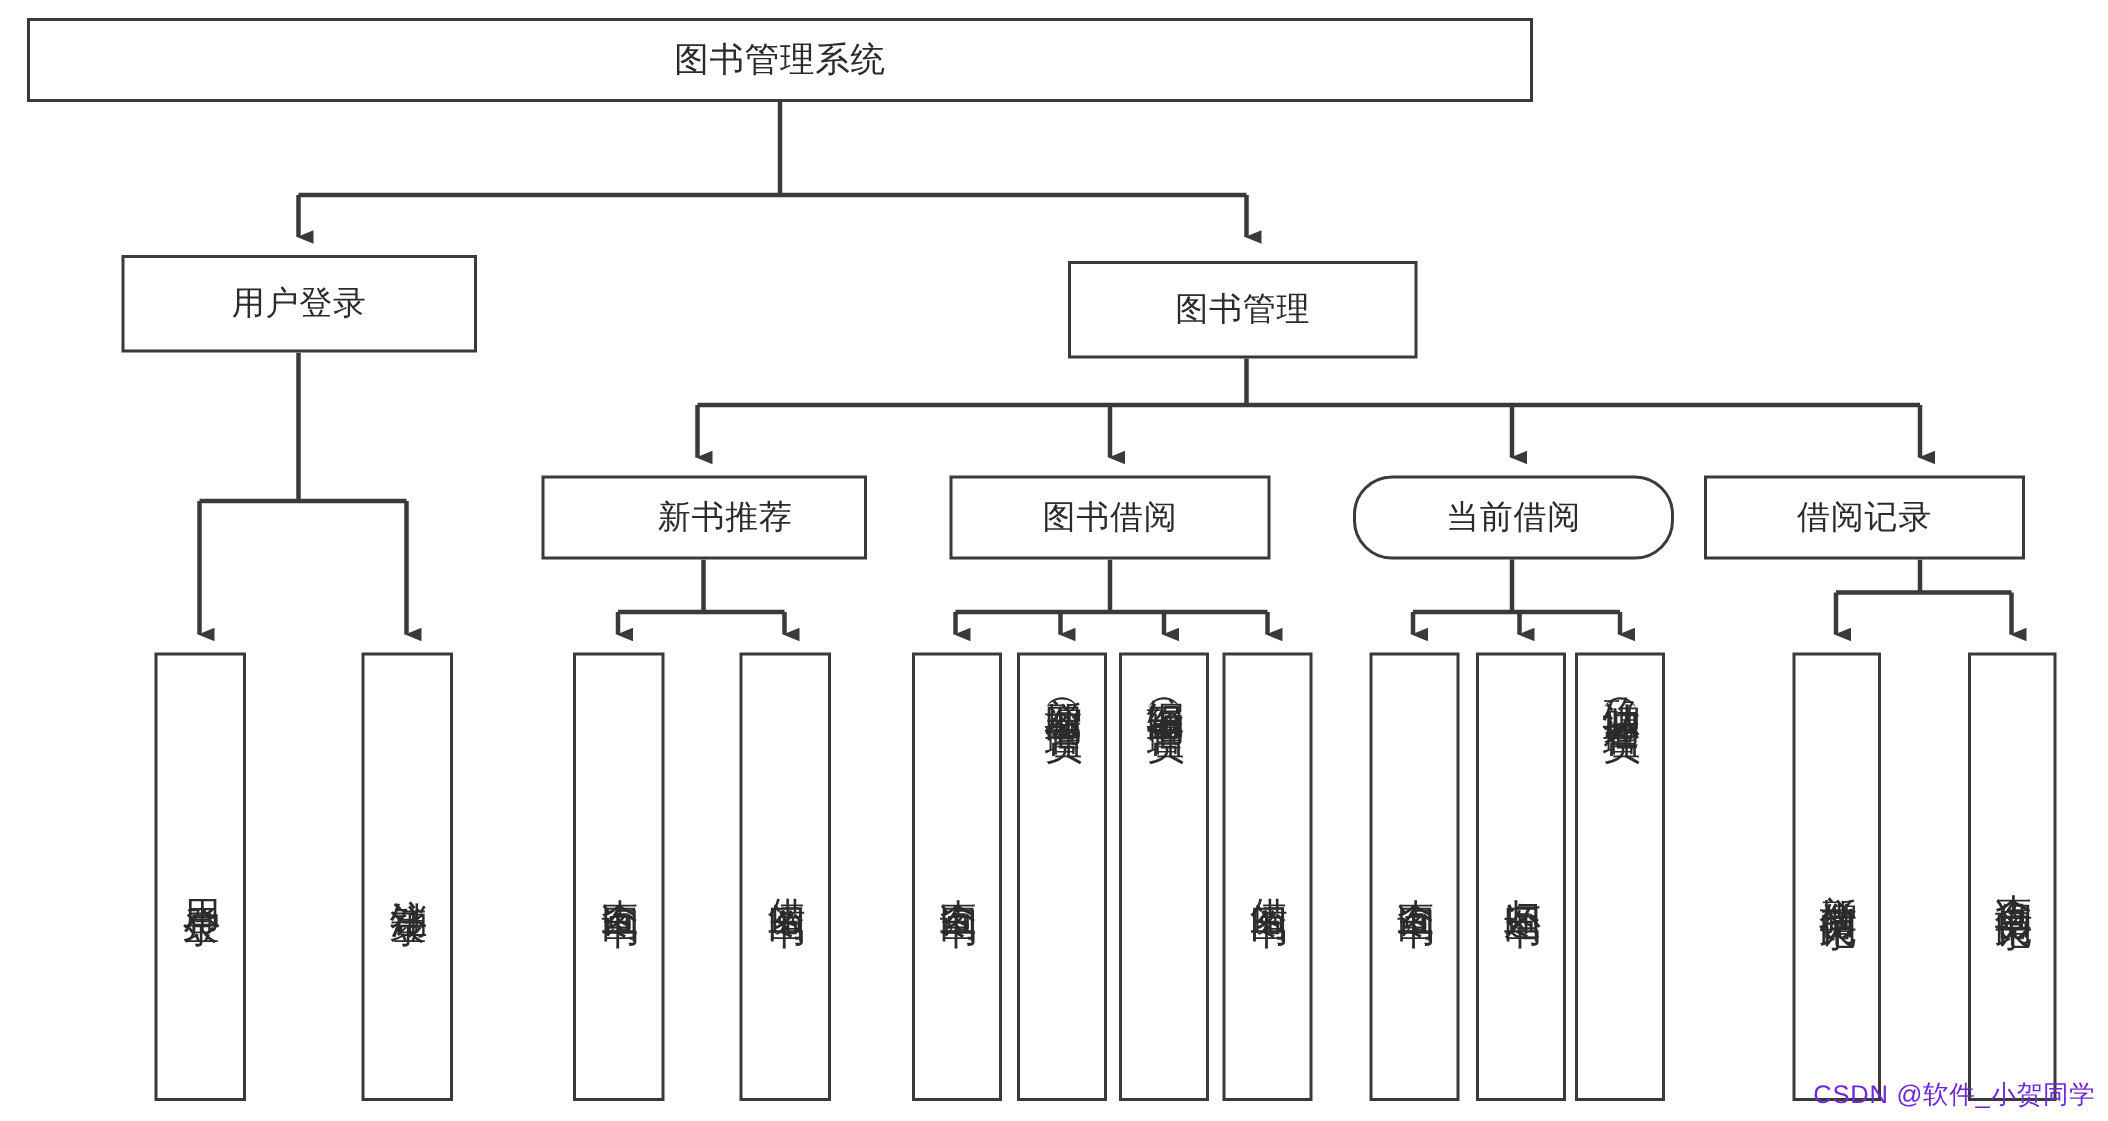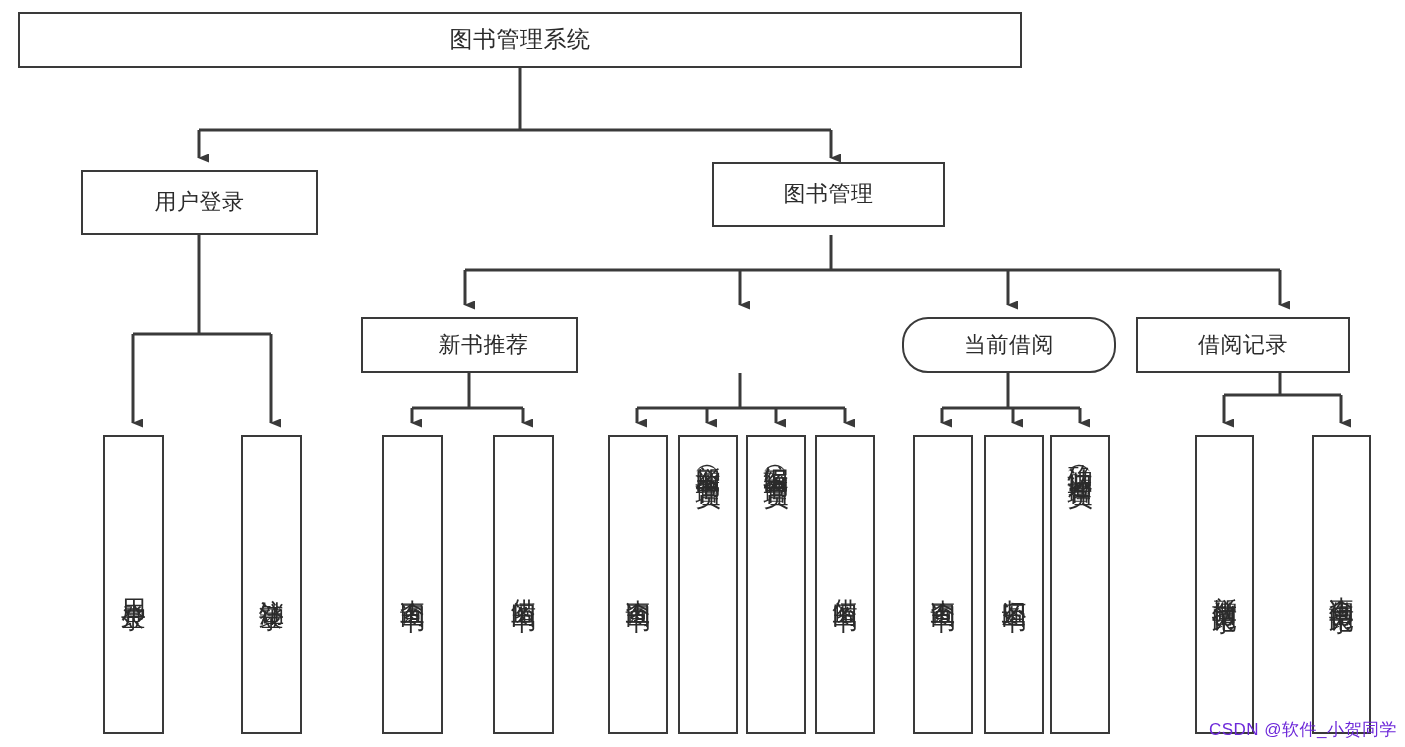--- a/index.html
+++ b/index.html
@@ -135,27 +135,30 @@
     </g>
   </svg>
 
   <div class="node horiz root" style="left:18px; top:12px; width:1004px; height:56px;">
     <span class="node-label">图书管理系统</span>
   </div>
 
   <div class="node horiz" style="left:81px; top:170px; width:237px; height:65px;">
     <span class="node-label">用户登录</span>
   </div>
-  <div class="node horiz" style="left:712px; top:162px; width:233px; height:65px;">
+  <div class="node horiz" style="left:712px; top:174px; width:233px; height:65px;">
     <span class="node-label">图书管理</span>
   </div>
 
   <div class="node horiz" style="left:361px; top:317px; width:217px; height:56px;padding-left:28px;">
     <span class="node-label">新书推荐</span>
   </div>
+  <div class="node horiz" style="left:633px; top:317px; width:214px; height:56px;">
+    <span class="node-label">图书借阅</span>
+  </div>
   <div class="node horiz" style="left:902px; top:317px; width:214px; height:56px;border-radius:26px;">
     <span class="node-label">当前借阅</span>
   </div>
   <div class="node horiz" style="left:1136px; top:317px; width:214px; height:56px;">
     <span class="node-label">借阅记录</span>
   </div>
 
   <div class="node vert" style="left:103px; top:435px; width:61px; height:299px;">
     <span class="node-label">用户登录</span>
   </div>

